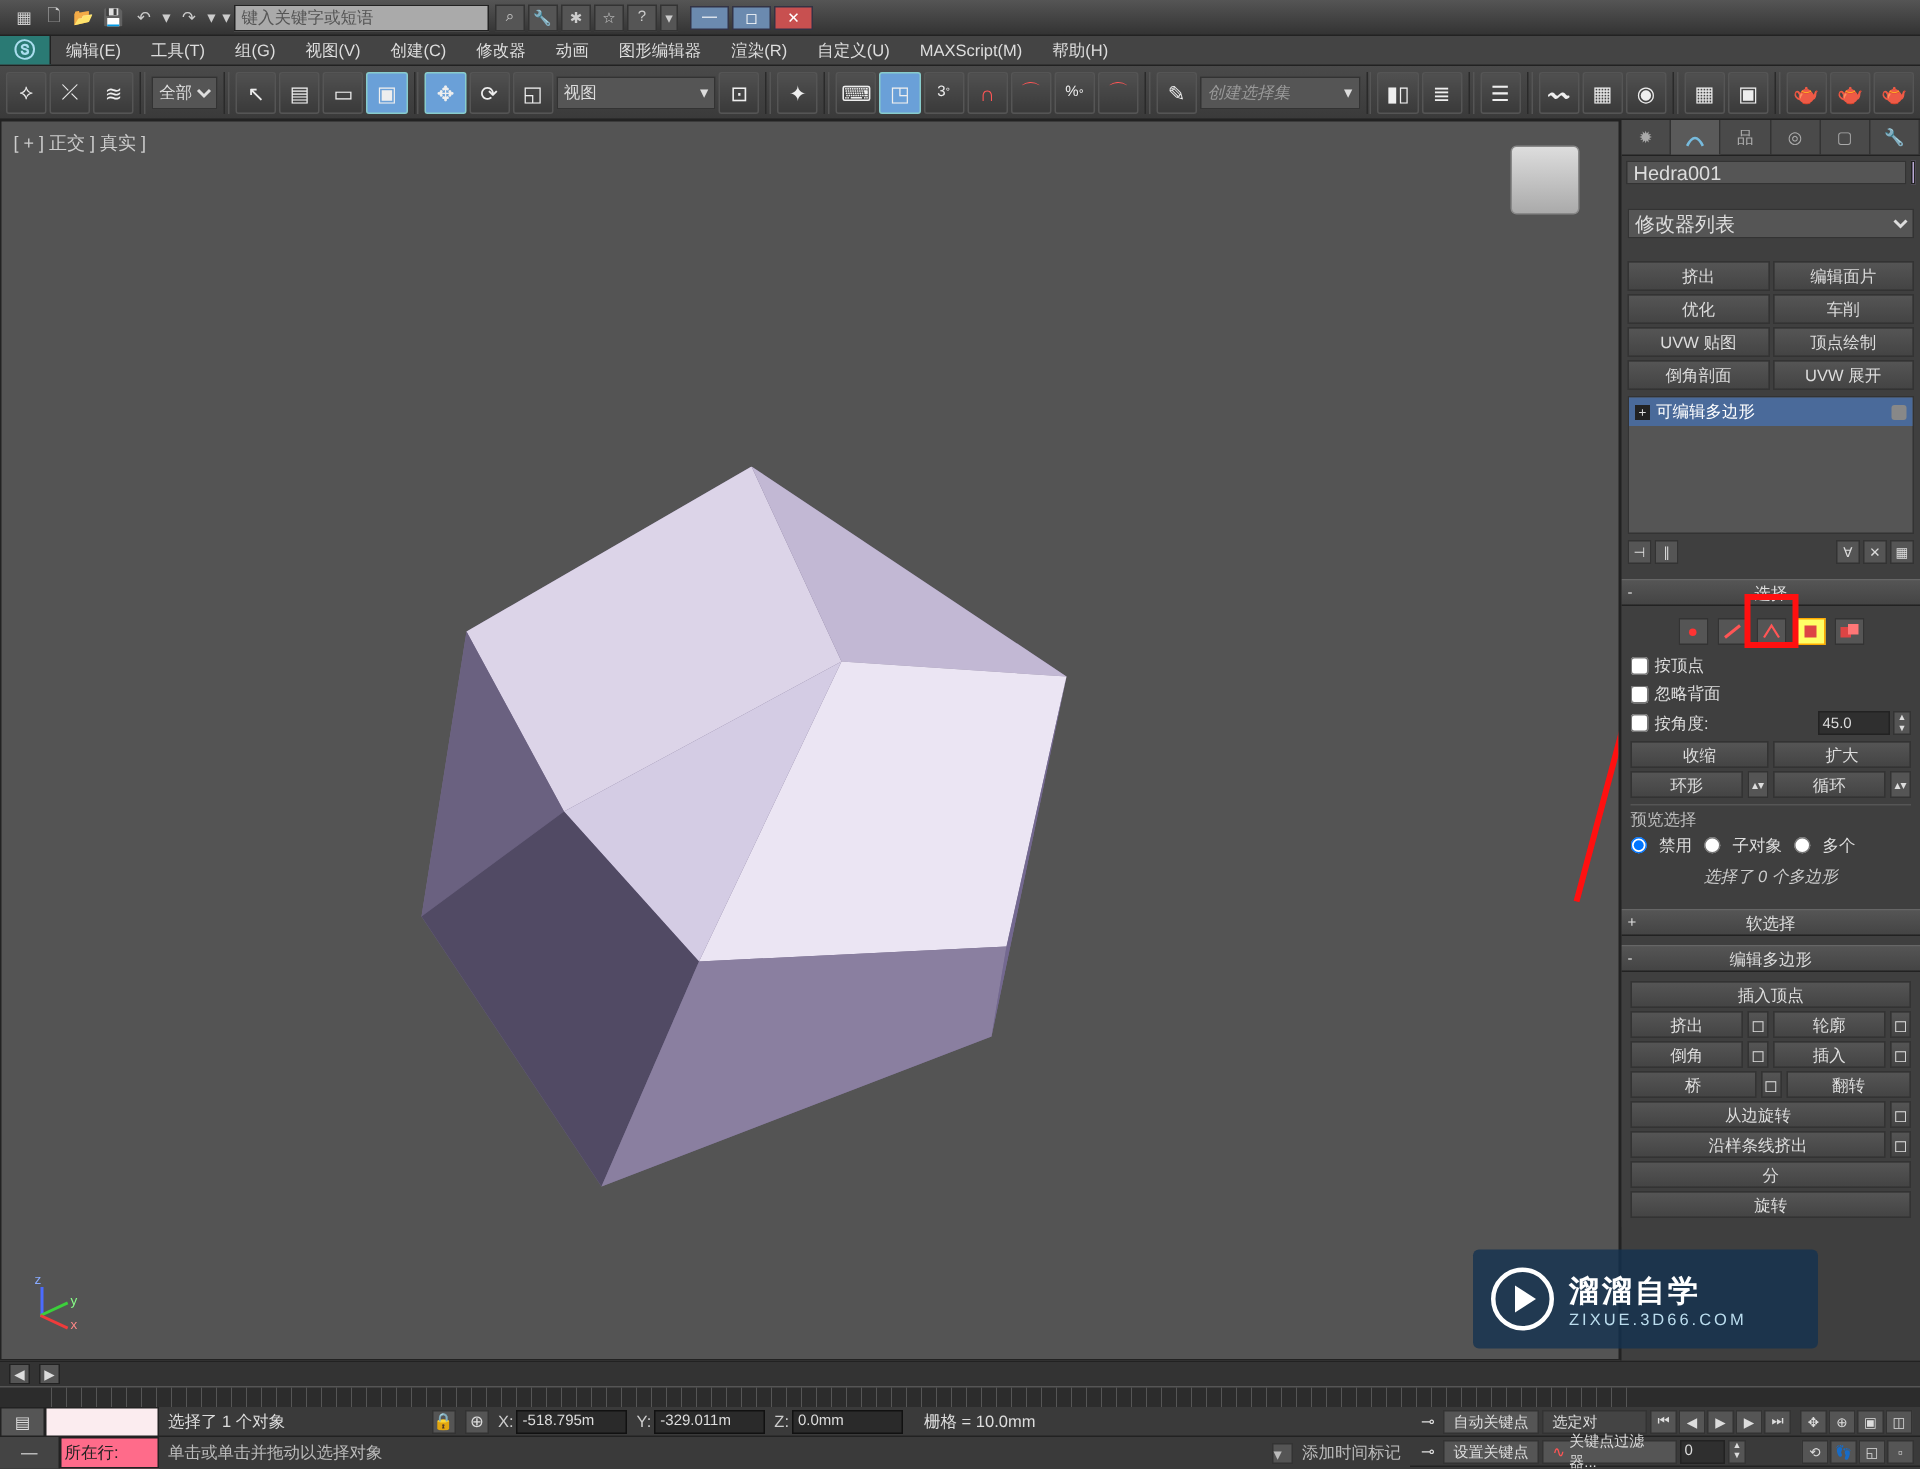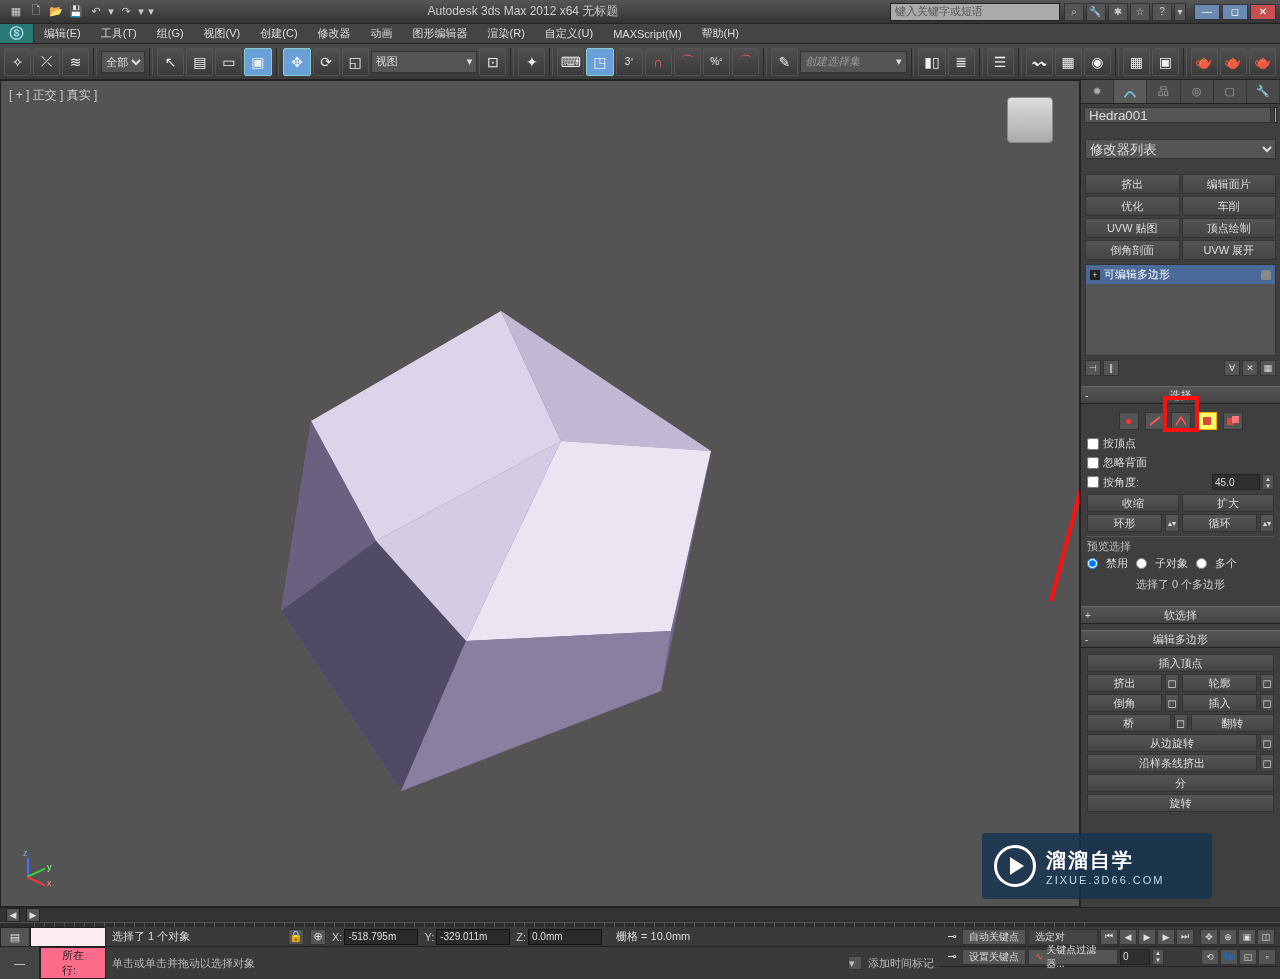--- a/index.html
+++ b/index.html
@@ -77,36 +77,36 @@
   .spin { display:flex; align-items:center; gap:2px;}
   .spin .val { width:48px; height:16px; background:#2f2f2f; border:1px solid #222; color:#ddd; padding:0 2px; font-size:10px; display:flex; align-items:center;}
   .spin .arr { width:12px; height:16px; background:#555; border:1px solid #333; display:flex; flex-direction:column;}
   .spin .arr div{ flex:1; display:flex; align-items:center; justify-content:center; font-size:6px;}
   .btnrow { display:flex; gap:3px; margin:2px 0;}
   .btnrow .pb { flex:1; height:18px; background:linear-gradient(#555,#444); border:1px solid #333; display:flex; align-items:center; justify-content:center; font-size:11px;}
   .btnrow .pb.small { flex:0 0 14px;}
   .btnrow .sp { flex:0 0 14px; height:18px; background:#555; border:1px solid #333; display:flex; align-items:center; justify-content:center; font-size:8px;}
   .radio-row { display:flex; gap:8px; padding:2px 0; align-items:center;}
   .radio-row input { width:11px; height:11px;}
-  .seltext { text-align:center; padding:4px 0; color:#ccc;}
+  .seltext { text-align:center; padding:4px 0; color:#ccc;font-style:italic;}
   
   .editpoly .btnrow .pb { font-size:11px;}
   
   
   .bottom { height:72px; background:#3a3a3a; display:flex; flex-direction:column; border-top:1px solid #222;}
   .timeslider { height:16px; background:#333; display:flex; align-items:center; padding:0 6px; gap:6px;}
   .timeslider .arrow { width:14px; height:14px; background:#555; border:1px solid #222; display:flex; align-items:center; justify-content:center; font-size:9px;}
   .timeslider .track { flex:1; height:14px; background:#4a4a4a; border:1px solid #222; position:relative;}
   .timeslider .handle { position:absolute; left:0; top:-1px; height:14px; width:72px; background:#777; border:1px solid #aaa; display:flex; align-items:center; justify-content:center; font-size:10px; color:#eee;}
   .trackbar { height:14px; background:#2c2c2c; border-top:1px solid #555; position:relative;}
   .trackbar .ruler { position:absolute; left:34px; right:190px; top:0; bottom:0; background: repeating-linear-gradient(to right, #555 0, #555 1px, transparent 1px, transparent 10px);}
   .statusrow { flex:1; display:flex;}
   .status-left { width:106px; display:flex; flex-direction:column;}
   .status-left .maxscript { height:20px; display:flex;}
-  .status-left .cmdline { flex:1; background:#ff6b8a; color:#222; display:flex; align-items:center; padding:0 21px; border:1px solid #222;}
+  .status-left .cmdline { flex:1; background:#ff6b8a; color:#222; display:flex; align-items:center; padding:0 2px; border:1px solid #222;}
   .status-left .cmdlabel { width:40px; background:#444; display:flex; align-items:center; justify-content:center; border-right:1px solid #222;}
   .status-mid { flex:1; display:flex; flex-direction:column;}
   .status-mid .row1 { height:20px; display:flex; align-items:center; gap:6px; padding:0 6px; background:#3a3a3a; border-bottom:1px solid #222;}
   .status-mid .row2 { flex:1; display:flex; align-items:center; padding:0 6px; color:#bbb;}
   .coordbox { display:flex; align-items:center; gap:2px;}
   .coordbox .lbl { color:#ccc;}
   .coordbox .val { width:74px; height:16px; background:#2a2a2a; border:1px solid #111; color:#ddd; padding:0 3px; display:flex; align-items:center; font-size:10px;}
   .status-right { width: 340px; display:flex; flex-direction:column;}
   .status-right .row { height:20px; display:flex; align-items:center; gap:2px; padding:0 4px; background:#3a3a3a; border-bottom:1px solid #222;}
   .status-right .ab { height:16px; padding:0 6px; background:#555; border:1px solid #333; display:flex; align-items:center; font-size:10px;}
@@ -135,21 +135,20 @@
     <div class="qbtn">▦</div>
     <div class="qbtn">🗋</div>
     <div class="qbtn">📂</div>
     <div class="qbtn">💾</div>
     <div class="qbtn">↶</div>
     <div class="qbtn" style="width:10px;">▾</div>
     <div class="qbtn">↷</div>
     <div class="qbtn" style="width:10px;">▾</div>
     <div class="qbtn" style="width:10px;">▾</div>
   </div>
-  <div class="title-center">Autodesk 3ds Max  2012  x64     无标题</div>
   <div class="search">键入关键字或短语</div>
   <div class="rbtns">
     <div class="rb">⌕</div>
     <div class="rb">🔧</div>
     <div class="rb">✱</div>
     <div class="rb">☆</div>
     <div class="rb">?</div>
     <div class="rb" style="width:12px;">▾</div>
   </div>
   <div class="winbtns">

